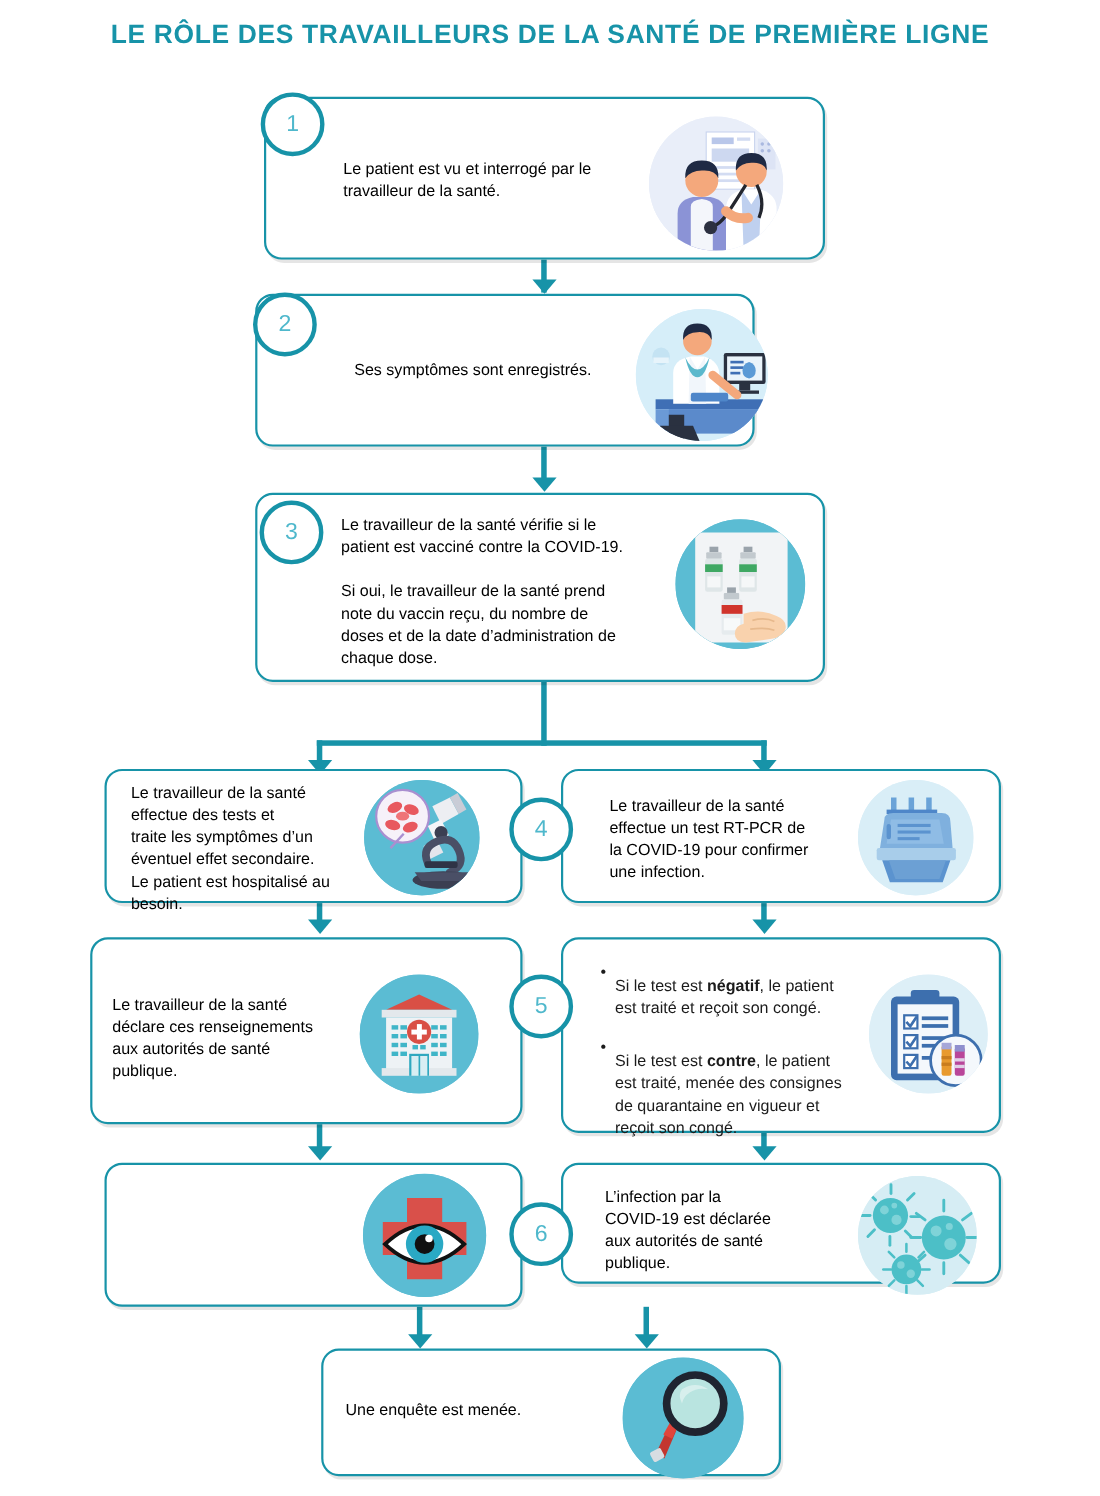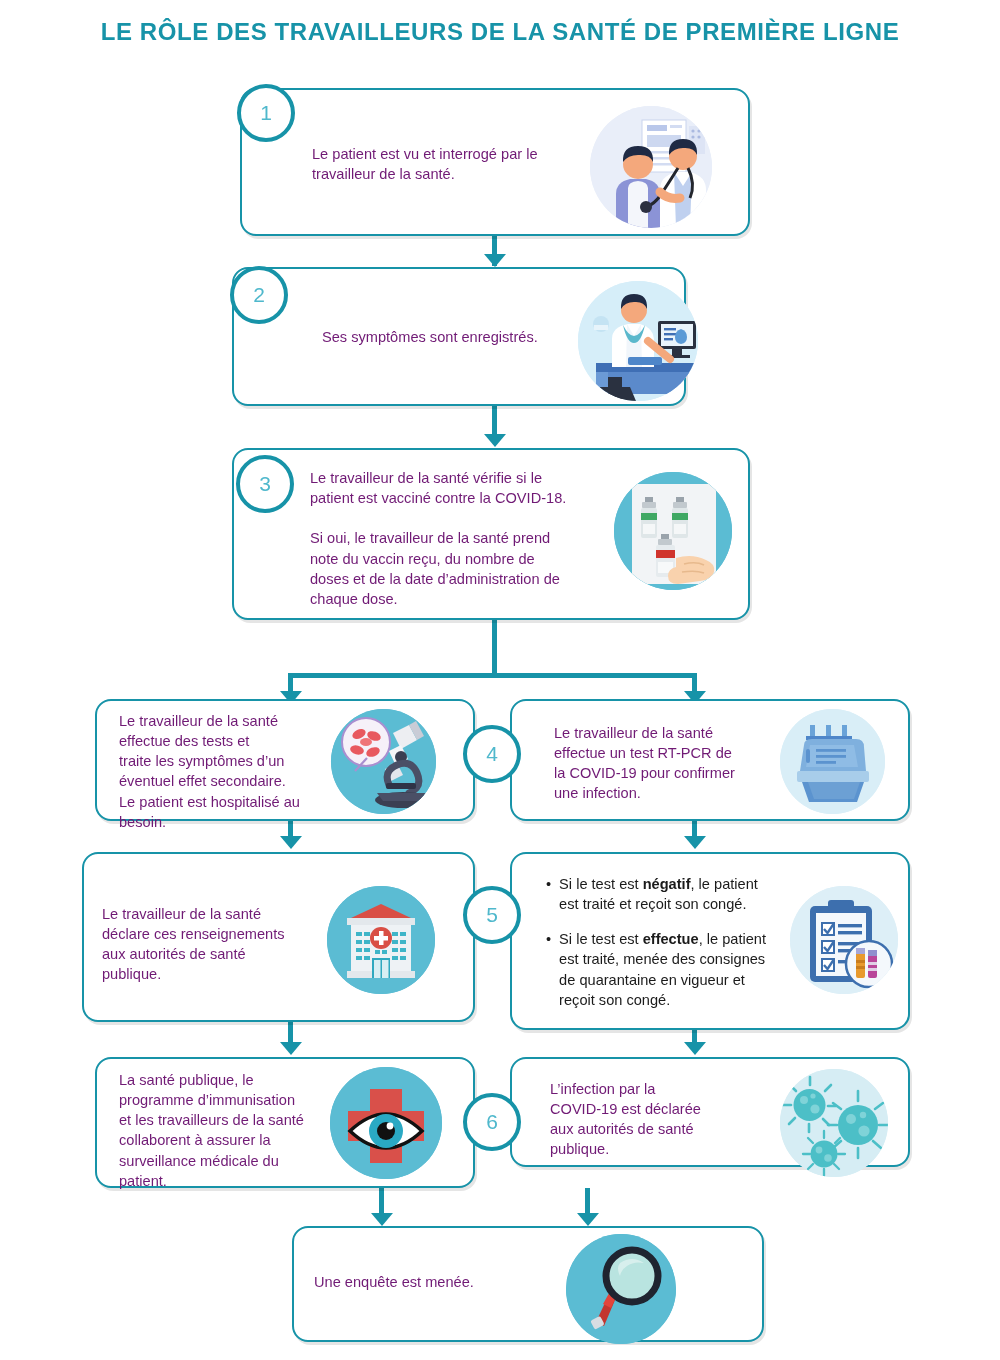--- a/index.html
+++ b/index.html
@@ -21,30 +21,30 @@
   
   .card{
     position:absolute;background:#ffffff;
     border:2.5px solid #1793a8;border-radius:16px;
     box-sizing:border-box;
     box-shadow:2px 3px 0 rgba(0,0,0,.10);
     z-index:3;
   }
   .card .txt{
     position:absolute;
-    font-size:14.6px;line-height:1.38;color:#701a75;
+    font-size:14.6px;line-height:1.38;color:#000000;
     white-space:pre-line;
   }
 
   
   .bullets{position:absolute;font-size:14.6px;line-height:1.38;color:#1b1b1b;}
   .bullets .bi{display:flex;gap:8px;margin-bottom:15px;}
   .bullets .bi:last-child{margin-bottom:0;}
   .bullets .dot{flex:0 0 auto;line-height:1.38;}
-  .bullets .btxt{white-space:pre-line;}
+  .bullets .btxt{white-space:pre-line;margin-top:13px;}
   .bullets b{font-weight:700;}
 
   
   .num{
     position:absolute;width:58px;height:58px;border-radius:50%;
     background:#ffffff;border:4px solid #1793a8;
     display:flex;align-items:center;justify-content:center;
     font-size:21px;color:#4fb8cc;z-index:9;box-sizing:border-box;
   }
 
@@ -146,21 +146,21 @@
   </div>
   <div class="num" style="left:230px;top:266px;">
     <span>2</span>
   </div>
 
   <div class="conn vline" style="left:492px;top:406px;height:32px;"></div>
   <div class="arrow" style="left:483.5px;top:434px;"></div>
 
   <div class="card" style="left:232px;top:448px;width:518px;height:172px;">
     <div class="txt" style="left:76px;top:18px;width:300px;">Le travailleur de la santé vérifie si le
-patient est vacciné contre la COVID-18.
+patient est vacciné contre la COVID-19.
 
 Si oui, le travailleur de la santé prend
 note du vaccin reçu, du nombre de
 doses et de la date d’administration de
 chaque dose.</div>
     <div class="ill" style="left:380px;top:22px;width:118px;height:118px;background:#5bbcd3;">
       <svg viewBox="0 0 118 118">
         <rect x="0" y="0" width="118" height="118" fill="#5bbcd3"></rect>
         <rect x="18" y="12" width="84" height="100" rx="5" fill="#f2f4f6"></rect>
 
@@ -307,21 +307,21 @@
 
   <div class="card" style="left:510px;top:852px;width:400px;height:178px;">
     <div class="bullets" style="left:34px;top:20px;width:240px;">
       <div class="bi">
         <span class="dot">•</span>
         <span class="btxt"><span>Si le test est </span><b>négatif</b><span>, le patient
 est traité et reçoit son congé.</span></span>
       </div>
       <div class="bi">
         <span class="dot">•</span>
-        <span class="btxt"><span>Si le test est </span><b>effectue</b><span>, le patient
+        <span class="btxt"><span>Si le test est </span><b>contre</b><span>, le patient
 est traité, menée des consignes
 de quarantaine en vigueur et
 reçoit son congé.</span></span>
       </div>
     </div>
     <div class="ill" style="left:278px;top:32px;width:108px;height:108px;background:#ddeff7;">
       <svg viewBox="0 0 108 108">
         <rect x="0" y="0" width="108" height="108" fill="#ddeff7"></rect>
         <rect x="20" y="20" width="62" height="76" rx="5" fill="#3d6fae"></rect>
         <rect x="26" y="27" width="50" height="63" fill="#f4f8fc"></rect>
@@ -358,26 +358,20 @@
   <div class="num" style="left:463px;top:886px;">
     <span>5</span>
   </div>
 
   <div class="conn vline" style="left:288px;top:1022px;height:22px;"></div>
   <div class="arrow" style="left:279.5px;top:1042px;"></div>
   <div class="conn vline" style="left:692px;top:1030px;height:14px;"></div>
   <div class="arrow" style="left:683.5px;top:1042px;"></div>
 
   <div class="card" style="left:95px;top:1057px;width:380px;height:131px;">
-    <div class="txt" style="left:22px;top:11px;width:215px;">La santé publique, le
-programme d’immunisation
-et les travailleurs de la santé
-collaborent à assurer la
-surveillance médicale du
-patient.</div>
     <div class="ill" style="left:233px;top:8px;width:112px;height:112px;background:#5bbcd3;">
       <svg viewBox="0 0 112 112">
         <rect x="0" y="0" width="112" height="112" fill="#5bbcd3"></rect>
         <path d="M40 22 L72 22 L72 44 L94 44 L94 74 L72 74 L72 96 L40 96 L40 74 L18 74 L18 44 L40 44 Z" fill="#d9504a"></path>
         <path d="M20 64 Q56 30 92 64 Q56 98 20 64 Z" fill="#ffffff" stroke="#111111" stroke-width="3.5"></path>
         <circle cx="56" cy="64" r="17" fill="#2aa9c4"></circle>
         <circle cx="56" cy="64" r="9" fill="#111111"></circle>
         <circle cx="60" cy="59" r="3.4" fill="#ffffff"></circle>
       </svg>
     </div>
@@ -437,21 +431,21 @@
   </div>
   <div class="num" style="left:463px;top:1093px;">
     <span>6</span>
   </div>
 
   <div class="conn vline" style="left:379px;top:1188px;height:28px;"></div>
   <div class="arrow" style="left:370.5px;top:1213px;"></div>
   <div class="conn vline" style="left:585px;top:1188px;height:28px;"></div>
   <div class="arrow" style="left:576.5px;top:1213px;"></div>
 
-  <div class="card" style="left:292px;top:1226px;width:472px;height:116px;">
+  <div class="card" style="left:292px;top:1226px;width:418px;height:116px;">
     <div class="txt" style="left:20px;top:44px;width:260px;">Une enquête est menée.</div>
     <div class="ill" style="left:272px;top:6px;width:110px;height:110px;background:#5bbcd3;">
       <svg viewBox="0 0 110 110">
         <rect x="0" y="0" width="110" height="110" fill="#5bbcd3"></rect>
         <path d="M52 59 L38 92 L30 88 L46 54 Z" fill="#c3362f"></path>
         <path d="M52 59 L45 74 L37 70 L46 54 Z" fill="#e2453c"></path>
         <rect x="26" y="84" width="11" height="10" rx="2" fill="#d8dde2" transform="rotate(-28 31 89)"></rect>
         <rect x="44" y="52" width="16" height="9" rx="2" fill="#c6ccd2" transform="rotate(-28 52 56)"></rect>
         <circle cx="66" cy="42" r="26" fill="#b9e4e0" stroke="#1f2430" stroke-width="7"></circle>
         <path d="M54 29 q12 -8 24 0 q-10 -2 -17 3 q-6 4 -7 10 q-4 -8 0 -13z" fill="#dcf1ee" opacity="0.85"></path>

